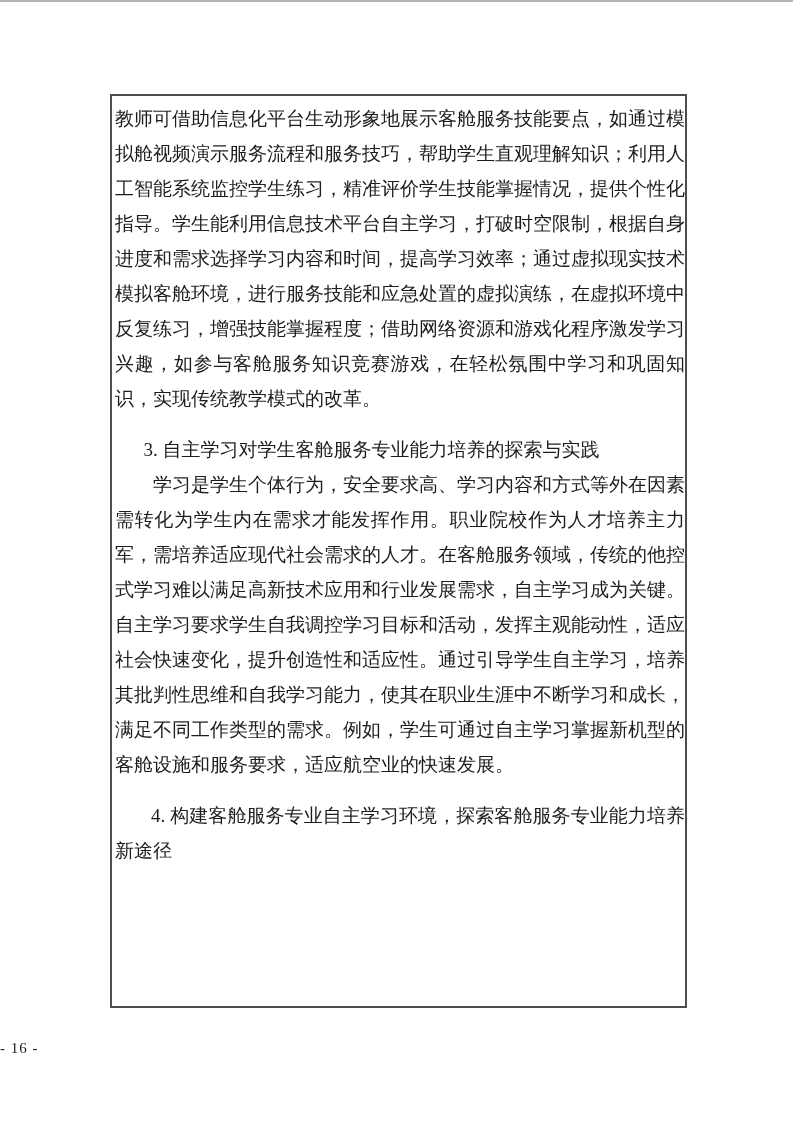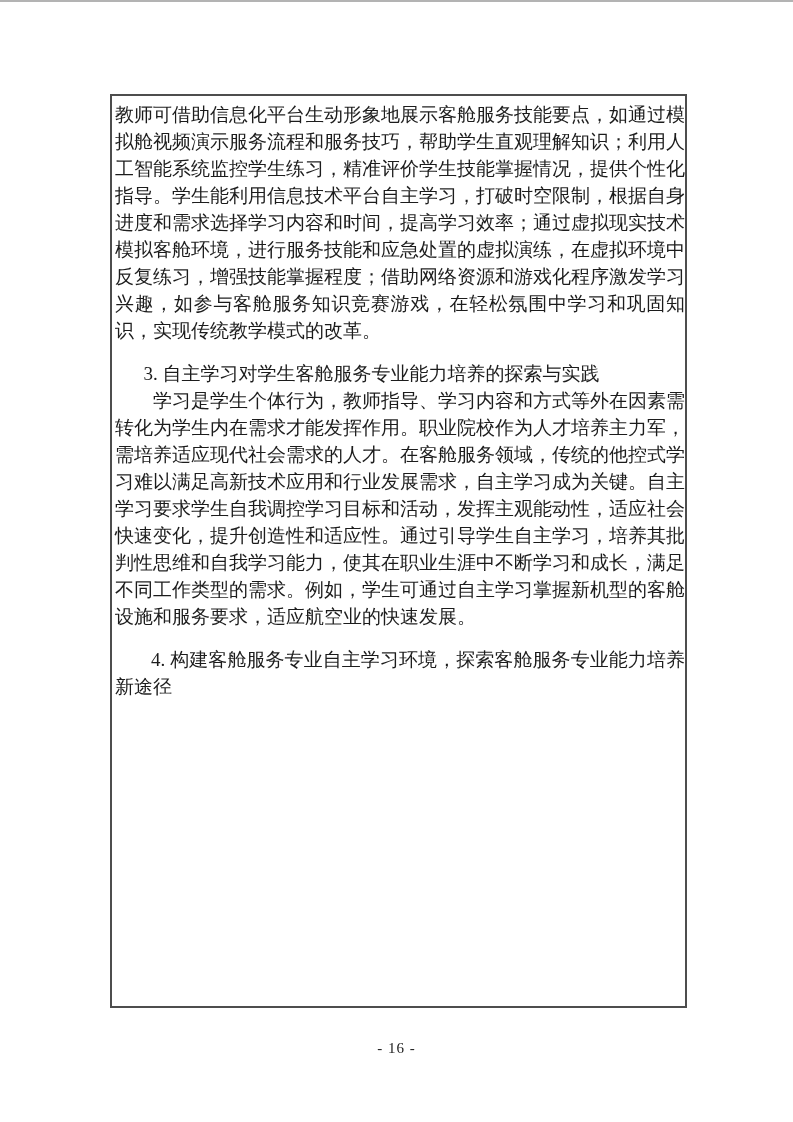--- a/index.html
+++ b/index.html
@@ -28,47 +28,47 @@
     width: 577px;
     height: 914px;
     box-sizing: border-box;
     border: 2px solid #4d4d4d;
     padding: 5px 2px 0 3px;
   }
   .para {
     margin: 0;
     width: 570px;
     font-size: 19px;
-    line-height: 27px;
+    line-height: 35px;
     text-align: justify;
     text-justify: inter-character;
     letter-spacing: 0;
     word-break: break-all;
   }
   .para.indent { text-indent: 2em; }
   .para.heading-3 { text-indent: 1.5em; margin-top: 16px; }
   .para.heading-4 { text-indent: 1.9em; margin-top: 16px; margin-bottom: 11px; }
   .footer {
     position: absolute;
     top: 1040px;
     left: 0;
     width: 793px;
-    text-align: center;
+    text-align: left;
     font-size: 15px;
     letter-spacing: 1px;
     color: #222222;
   }
 </style>
 </head>
 <body>
 
 <div class="top-edge"></div>
 
 <div>
   <div class="content-box">
     <p class="para">教师可借助信息化平台生动形象地展示客舱服务技能要点，如通过模拟舱视频演示服务流程和服务技巧，帮助学生直观理解知识；利用人工智能系统监控学生练习，精准评价学生技能掌握情况，提供个性化指导。学生能利用信息技术平台自主学习，打破时空限制，根据自身进度和需求选择学习内容和时间，提高学习效率；通过虚拟现实技术模拟客舱环境，进行服务技能和应急处置的虚拟演练，在虚拟环境中反复练习，增强技能掌握程度；借助网络资源和游戏化程序激发学习兴趣，如参与客舱服务知识竞赛游戏，在轻松氛围中学习和巩固知识，实现传统教学模式的改革。</p>
     <p class="para heading-3">3. 自主学习对学生客舱服务专业能力培养的探索与实践</p>
-    <p class="para indent">学习是学生个体行为，教师指导、学习内容和方式等外在因素需转化为学生内在需求才能发挥作用。职业院校作为人才培养主力军，需培养适应现代社会需求的人才。在客舱服务领域，传统的他控式学习难以满足高新技术应用和行业发展需求，自主学习成为关键。自主学习要求学生自我调控学习目标和活动，发挥主观能动性，适应社会快速变化，提升创造性和适应性。通过引导学生自主学习，培养其批判性思维和自我学习能力，使其在职业生涯中不断学习和成长，满足不同工作类型的需求。例如，学生可通过自主学习掌握新机型的客舱设施和服务要求，适应航空业的快速发展。</p>
+    <p class="para indent">学习是学生个体行为，安全要求高、学习内容和方式等外在因素需转化为学生内在需求才能发挥作用。职业院校作为人才培养主力军，需培养适应现代社会需求的人才。在客舱服务领域，传统的他控式学习难以满足高新技术应用和行业发展需求，自主学习成为关键。自主学习要求学生自我调控学习目标和活动，发挥主观能动性，适应社会快速变化，提升创造性和适应性。通过引导学生自主学习，培养其批判性思维和自我学习能力，使其在职业生涯中不断学习和成长，满足不同工作类型的需求。例如，学生可通过自主学习掌握新机型的客舱设施和服务要求，适应航空业的快速发展。</p>
     <p class="para heading-4">4. 构建客舱服务专业自主学习环境，探索客舱服务专业能力培养新途径</p>
   </div>
 
   <div class="footer">- 16 -</div>
 </div>
 
 </body></html>

